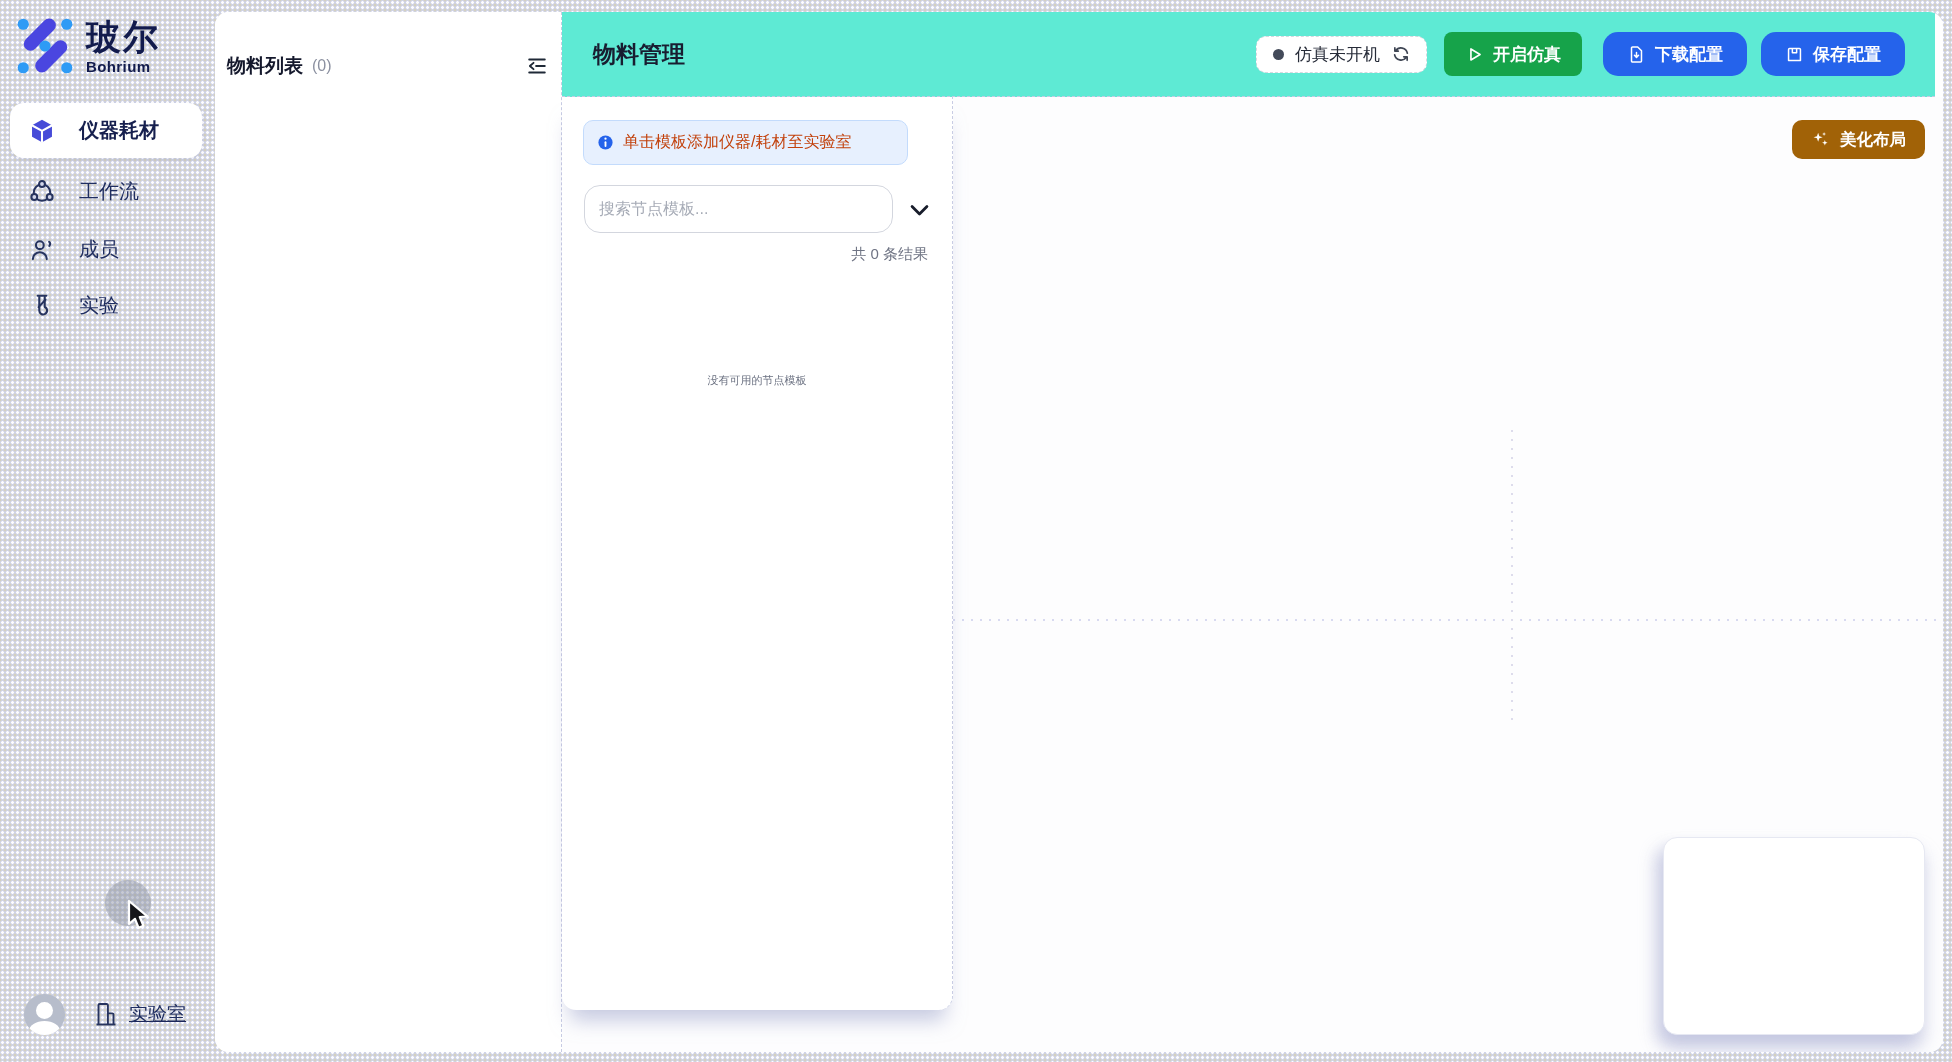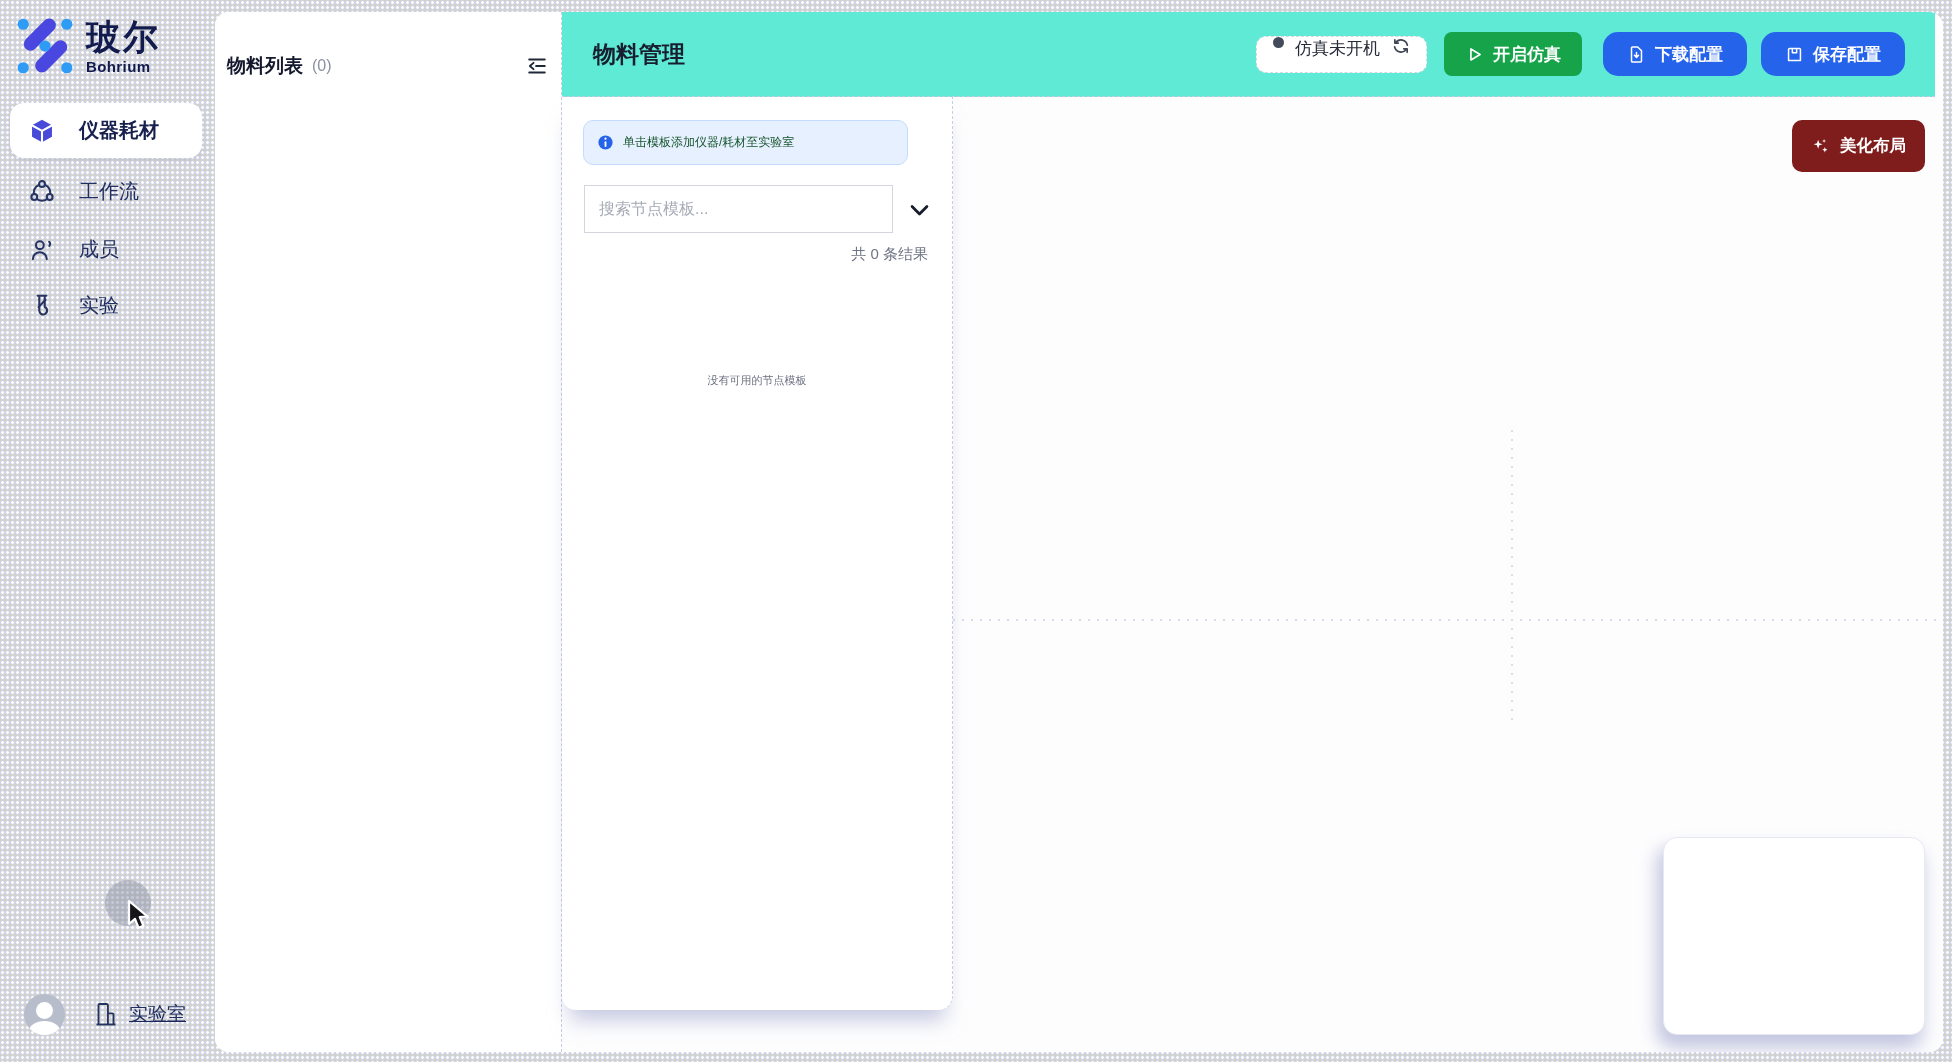--- a/index.html
+++ b/index.html
@@ -49,52 +49,52 @@
   .collapse-btn{ margin-left:auto; width:24px; height:24px; cursor:pointer; display:flex; align-items:center; justify-content:center;}
   .vsep{ position:absolute; left:346px; top:0; bottom:0; width:0; border-left:1px dashed #c7cbe3; }
 
   
   .main{ position:absolute; left:347px; top:0; right:0; bottom:0; }
   .main-header{ position:absolute; left:0; right:8px; top:0; height:85px; background:#5eead4;
     border-bottom:1px dashed #c7cbe3; display:flex; align-items:center; padding:0 30px 0 31px; }
   .main-title{ font-size:23px; font-weight:700; color:#181d30; }
   .header-actions{ margin-left:auto; display:flex; align-items:center; }
   .status-pill{ height:37px; padding:0 16px; border:1.5px dashed #d5d8df; border-radius:10px;
-    display:flex; align-items:flex-start; background:#fff; cursor:pointer;}
+    display:flex; align-items:center; background:#fff; cursor:pointer;}
   .status-dot{ width:11px; height:11px; border-radius:50%; background:#434a59; }
   .status-text{ font-size:17px; color:#262b38; margin:0 12px 0 11px; font-weight:500;}
   .btn{ height:44px; border-radius:8px; border:none; display:flex; align-items:center;
     color:#fff; font-size:17px; font-weight:600; cursor:pointer; font-family:inherit;}
   .btn .bicon{ margin-right:9px; display:flex; }
   .btn-green{ background:#16a34a; padding:0 21px; margin-left:17px;}
   .btn-blue{ background:#2563eb; padding:0 24px;border-radius:15px; }
   .btn-dl{ margin-left:21px; }
   .btn-sv{ margin-left:14px; }
 
   .main-body{ position:absolute; left:0; right:0; top:85px; bottom:0; background:#fdfdfe; }
 
   
   .template-panel{ position:absolute; left:0; top:0; width:391px; height:913px; background:#fff;
     border-right:1px dashed #c9cde4; border-radius:0 0 14px 14px;
     box-shadow:0 18px 20px -8px rgba(152,158,200,.55); }
   .tip-box{ position:absolute; left:21px; top:23px; width:325px; height:45px; background:#e7f0fe;
     border:1px solid #c3dbfc; border-radius:10px; display:flex; align-items:center; padding:0 13px; cursor:default;}
-  .tip-text{ font-size:12px; color:#14532d; margin-left:9px; white-space:nowrap;}
+  .tip-text{ font-size:16px; color:#c2410c; margin-left:9px; white-space:nowrap;}
   .search-input{ position:absolute; left:22px; top:88px; width:309px; height:48px;
-    border:1px solid #d3d6de; border-radius:0; padding:0 14px; font-size:16px; color:#333a4a;
+    border:1px solid #d3d6de; border-radius:16px; padding:0 14px; font-size:16px; color:#333a4a;
     font-family:inherit; outline:none; background:#fff;}
   .search-input::placeholder{ color:#a6abb6; }
   .chevron-btn{ position:absolute; left:344px; top:101px; width:26px; height:24px; cursor:pointer;
     display:flex; align-items:center; justify-content:center;}
   .result-count{ position:absolute; right:24px; top:148px; font-size:15px; color:#6f7484; }
   .empty-text{ position:absolute; left:0; right:0; top:276px; text-align:center; font-size:11px; color:#6a7080;}
 
   
-  .beautify-btn{ position:absolute; top:23px; right:18px; height:52px; padding:0 19px;
-    background:#7f1d1d; border:none; border-radius:10px; color:#fff; font-size:16.5px; font-weight:600;
+  .beautify-btn{ position:absolute; top:23px; right:18px; height:39px; padding:0 19px;
+    background:#a16207; border:none; border-radius:10px; color:#fff; font-size:16.5px; font-weight:600;
     display:flex; align-items:center; cursor:pointer; font-family:inherit;}
   .beautify-btn .bicon{ margin-right:10px; display:flex;}
   .guide-h{ position:absolute; left:391px; right:0; top:522px; height:2px;
     background-image:repeating-linear-gradient(to right,#d8daf0 0 2px,transparent 2px 9px); }
   .guide-v{ position:absolute; left:949px; top:333px; height:290px; width:2px;
     background-image:repeating-linear-gradient(to bottom,#dddcec 0 2px,transparent 2px 9px); }
   .minimap{ position:absolute; right:18px; bottom:17px; width:262px; height:198px; background:#fff;
     border:1px solid #e6e8f2; border-radius:14px;
     box-shadow:-8px 10px 16px rgba(168,173,210,.45), 0 14px 18px rgba(168,173,210,.40); }
 

